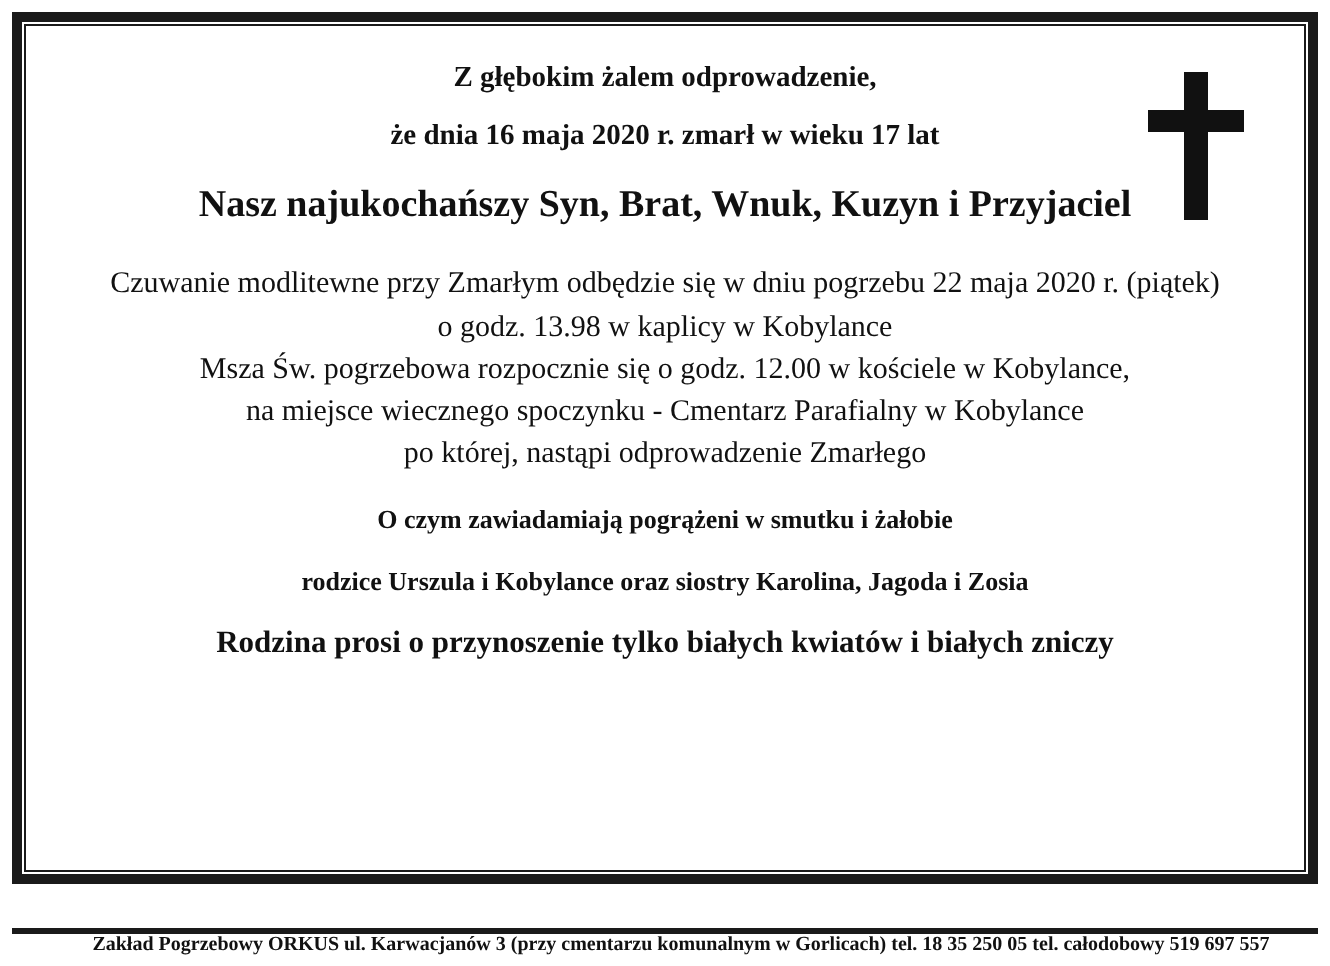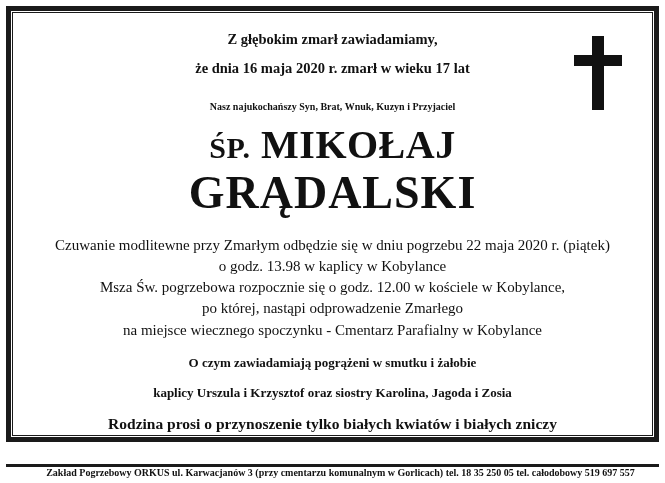--- a/index.html
+++ b/index.html
@@ -83,22 +83,22 @@
   }
   .intro {
     margin-top: 12px;
     font-size: 14.5px;
     font-weight: bold;
   }
   .intro .l2 {
     margin-top: 10px;
   }
   .relation {
-    margin-top: 24px;
-    font-size: 10px;
+    margin-top: 14px;
+    font-size: 19px;
     font-weight: bold;
   }
   .name-wrap {
     margin-top: 9px;
   }
   .name-line1 {
     font-size: 40px;
     font-weight: bold;
     letter-spacing: 0.5px;
     line-height: 1.08;
@@ -154,45 +154,38 @@
   <div class="border-inner"></div>
 
   <div class="content">
 
     <div class="cross">
       <div class="vbar"></div>
       <div class="hbar"></div>
     </div>
 
     <div class="intro">
-      <div class="line l1">Z głębokim zmarł zawiadamiamy,</div>
+      <div class="line l1">Z głębokim żalem odprowadzenie,</div>
       <div class="line l2">że dnia 16 maja 2020 r. zmarł w wieku 17 lat</div>
     </div>
 
     <div class="relation line">Nasz najukochańszy Syn, Brat, Wnuk, Kuzyn i Przyjaciel</div>
 
-    <div class="name-wrap">
-      <div class="name-line1">
-        <span class="sp">ŚP.</span>
-        <span>MIKOŁAJ</span>
-      </div>
-      <div class="name-line2">GRĄDALSKI</div>
-    </div>
 
     <div class="details">
       <div class="line">Czuwanie modlitewne przy Zmarłym odbędzie się w dniu pogrzebu 22 maja 2020 r. (piątek)</div>
       <div class="line">o godz. 13.98 w kaplicy w Kobylance</div>
       <div class="line">Msza Św. pogrzebowa rozpocznie się o godz. 12.00  w kościele w Kobylance,</div>
+      <div class="line">na miejsce wiecznego spoczynku - Cmentarz Parafialny w Kobylance</div>
       <div class="line">po której, nastąpi odprowadzenie Zmarłego</div>
-      <div class="line">na miejsce wiecznego spoczynku - Cmentarz Parafialny w Kobylance</div>
     </div>
 
     <div class="closing">
       <div class="line">O czym zawiadamiają pogrążeni w smutku i żałobie</div>
-      <div class="line">kaplicy Urszula i Krzysztof oraz siostry Karolina, Jagoda i Zosia</div>
+      <div class="line">rodzice Urszula i Kobylance oraz siostry Karolina, Jagoda i Zosia</div>
     </div>
 
     <div class="request line">Rodzina prosi o przynoszenie tylko białych kwiatów i białych zniczy</div>
 
   </div>
 
   <div class="footer">Zakład Pogrzebowy ORKUS ul. Karwacjanów 3 (przy cmentarzu komunalnym w Gorlicach) tel. 18 35 250 05 tel. całodobowy 519 697 557</div>
   <div class="bottom-rule"></div>
 
 </div>

